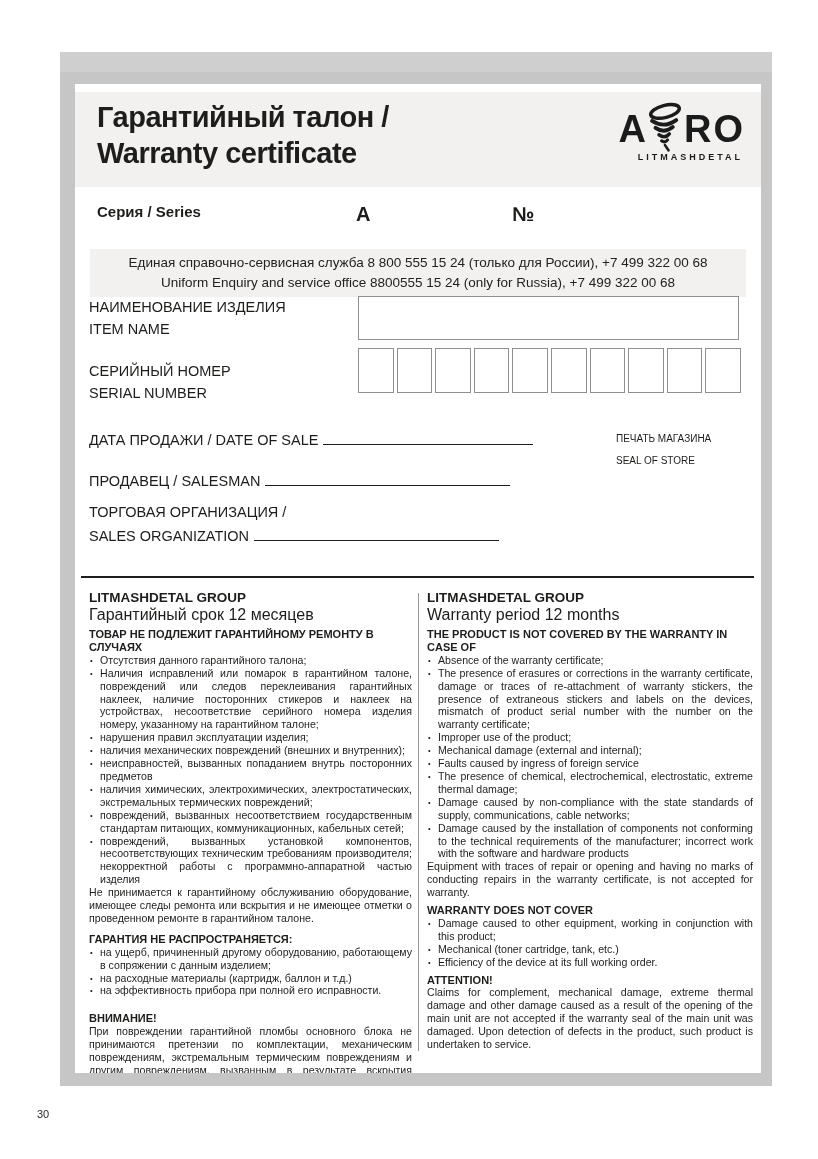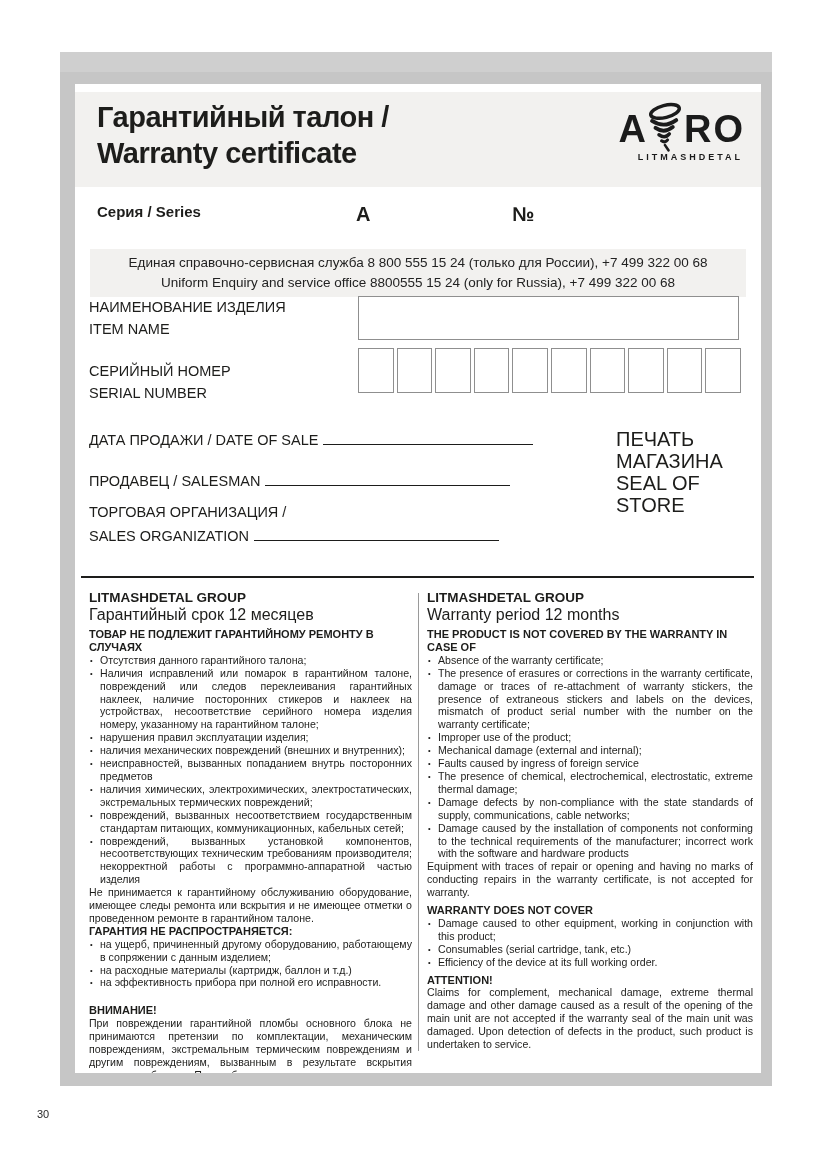--- a/index.html
+++ b/index.html
@@ -35,21 +35,21 @@
   .serial-cell{flex:1;border:1.5px solid #8f8f8f;background:#fff;box-sizing:border-box;}
 
   .inline-row{position:absolute;font-size:14.5px;white-space:nowrap;}
   .date-row{left:14px;top:346px;}
   .salesman-row{left:14px;top:387px;}
   .salesorg-line1{left:14px;top:420px;}
   .salesorg-row{left:14px;top:442px;}
   .fill-line{display:inline-block;border-bottom:1.5px solid #1d1d1b;height:14px;vertical-align:baseline;margin-left:5px;}
   .line-210{width:210px;}
   .line-245{width:245px;}
-  .seal{position:absolute;left:541px;top:344px;font-size:20px;line-height:22px;}
+  .seal{position:absolute;left:541px;top:344px;font-size:10px;line-height:22px;}
 
   .rule{position:absolute;left:6px;top:492px;width:673px;border-top:2px solid #1d1d1b;}
 
   .col{position:absolute;top:506px;font-size:10.6px;line-height:12.9px;text-align:justify;}
   .col-ru{left:14px;width:323px;}
   .col-en{left:352px;width:326px;}
   .col-divider{position:absolute;left:343px;top:509px;width:1px;height:458px;background:#9a9a9a;}
   .company{font-size:13.5px;font-weight:bold;line-height:16px;text-align:left;}
   .period{font-size:16px;line-height:17px;text-align:left;}
   .sec-heading{font-weight:bold;font-size:11px;margin-top:5px;text-align:left;}
@@ -153,49 +153,49 @@
           <li>Отсутствия данного гарантийного талона;</li>
           <li>Наличия исправлений или помарок в гарантийном талоне, повреждений или следов переклеивания гарантийных наклеек, наличие посторонних стикеров и наклеек на устройствах, несоответствие серийного номера изделия номеру, указанному на гарантийном талоне;</li>
           <li>нарушения правил эксплуатации изделия;</li>
           <li>наличия механических повреждений (внешних и внутренних);</li>
           <li>неисправностей, вызванных попаданием внутрь посторонних предметов</li>
           <li>наличия химических, электрохимических, электростатических, экстремальных термических повреждений;</li>
           <li>повреждений, вызванных несоответствием государственным стандартам питающих, коммуникационных, кабельных сетей;</li>
           <li>повреждений, вызванных установкой компонентов, несоответствующих техническим требованиям производителя; некорректной работы с программно-аппаратной частью изделия</li>
         </ul>
       <p>Не принимается к гарантийному обслуживанию оборудование, имеющее следы ремонта или вскрытия и не имеющее отметки о проведенном ремонте в гарантийном талоне.</p>
-      <div class="sec-heading" style="margin-top:0;">ГАРАНТИЯ НЕ РАСПРОСТРАНЯЕТСЯ:</div>
+      <div class="sec-heading" style="margin-top:8px;">ГАРАНТИЯ НЕ РАСПРОСТРАНЯЕТСЯ:</div>
       <ul>
           <li>на ущерб, причиненный другому оборудованию, работающему в сопряжении с данным изделием;</li>
           <li>на расходные материалы (картридж, баллон и т.д.)</li>
           <li>на эффективность прибора при полной его исправности.</li>
         </ul>
       <div class="sec-heading" style="margin-top:15px;">ВНИМАНИЕ!</div>
       <p>При повреждении гарантийной пломбы основного блока не принимаются претензии по комплектации, механическим повреждениям, экстремальным термическим повреждениям и другим повреждениям, вызванным в результате вскрытия основного блока. При обнаружении недостатков товара, последний принимается на техническую экспертизу.</p>
     </div>
 
     <div class="col col-en">
       <div class="company">LITMASHDETAL GROUP</div>
       <div class="period">Warranty period 12 months</div>
       <div class="sec-heading">THE PRODUCT IS NOT COVERED BY THE WARRANTY IN CASE OF</div>
       <ul>
           <li>Absence of the warranty certificate;</li>
           <li>The presence of erasures or corrections in the warranty certificate, damage or traces of re-attachment of warranty stickers, the presence of extraneous stickers and labels on the devices, mismatch of product serial number with the number on the warranty certificate;</li>
           <li>Improper use of the product;</li>
           <li>Mechanical damage (external and internal);</li>
           <li>Faults caused by ingress of foreign service</li>
           <li>The presence of chemical, electrochemical, electrostatic, extreme thermal damage;</li>
-          <li>Damage defects by non-compliance with the state standards of supply, communications, cable networks;</li>
+          <li>Damage caused by non-compliance with the state standards of supply, communications, cable networks;</li>
           <li>Damage caused by the installation of components not conforming to the technical requirements of the manufacturer; incorrect work with the software and hardware products</li>
         </ul>
       <p>Equipment with traces of repair or opening and having no marks of conducting repairs in the warranty certificate, is not accepted for warranty.</p>
       <div class="sec-heading">WARRANTY DOES NOT COVER</div>
       <ul>
           <li>Damage caused to other equipment, working in conjunction with this product;</li>
-          <li>Consumables (serial cartridge, tank, etc.)</li>
+          <li>Mechanical (toner cartridge, tank, etc.)</li>
           <li>Efficiency of the device at its full working order.</li>
         </ul>
       <div class="sec-heading">ATTENTION!</div>
       <p>Claims for complement, mechanical damage, extreme thermal damage and other damage caused as a result of the opening of the main unit are not accepted if the warranty seal of the main unit was damaged. Upon detection of defects in the product, such product is undertaken to service.</p>
     </div>
 
   </div>
 </div>
 
 <div class="page-number">30</div>

